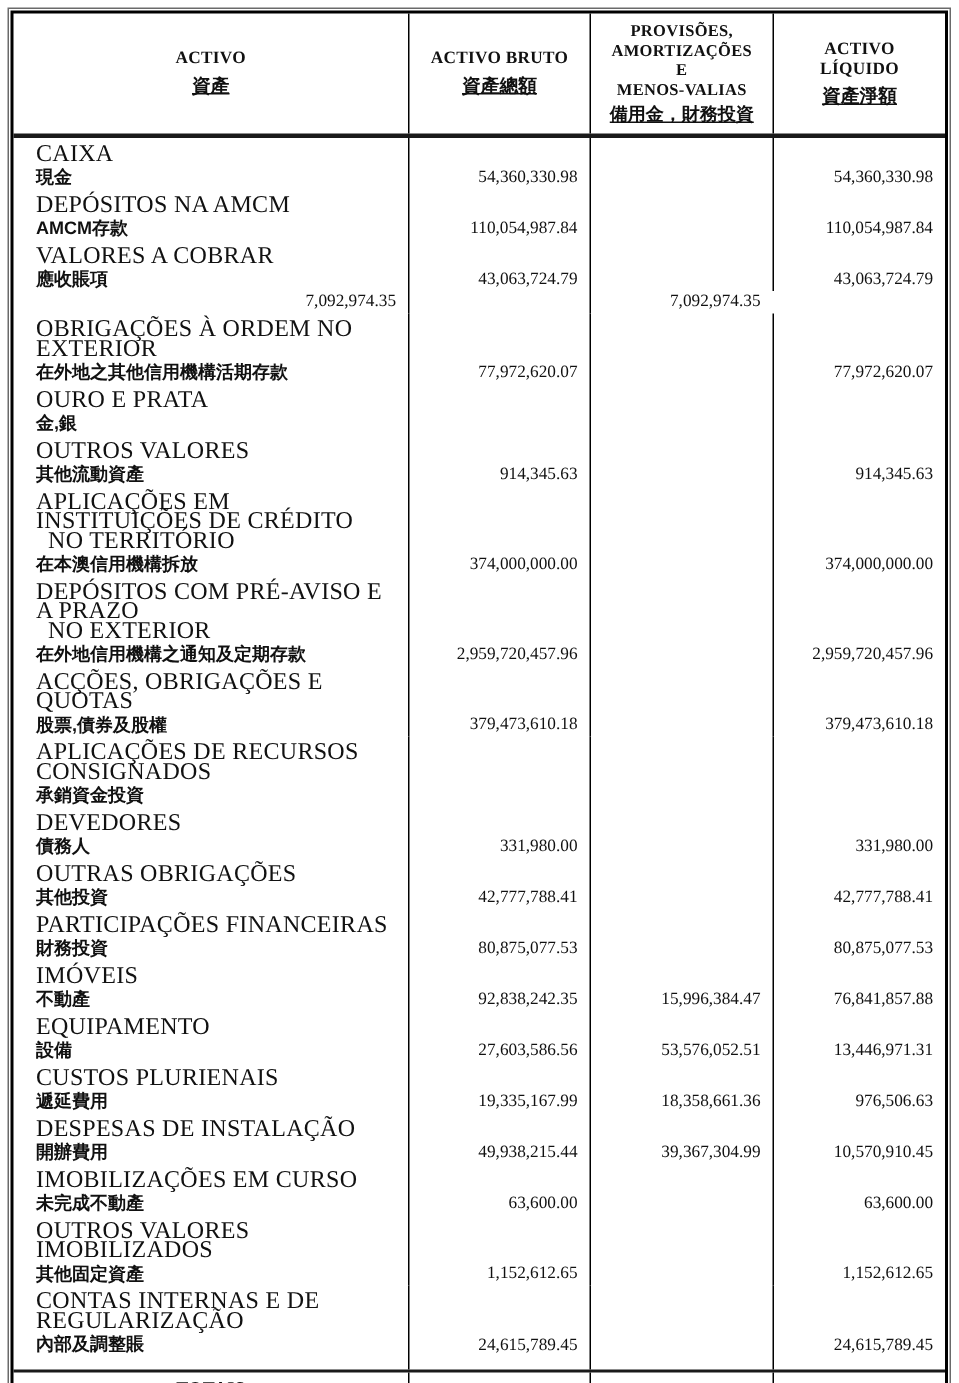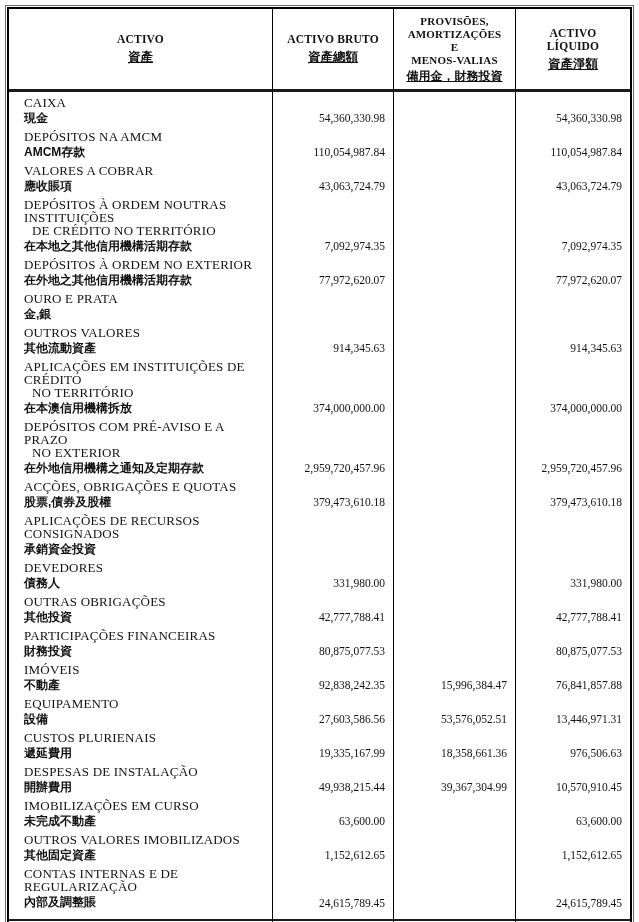--- a/index.html
+++ b/index.html
@@ -44,21 +44,21 @@
   .th-prov .pt-line { font-size: 11px; line-height: 13px; }
   .th .cn-line { font-size: 12.5px; line-height: 16px; margin-top: 2px; font-family: "Liberation Sans", "DejaVu Sans", sans-serif; text-decoration: underline; }
   .th-prov .cn-line { font-size: 12px; margin-top: 1px; }
 
   
   .row .c { box-sizing: border-box; }
   .c-label {
     padding: 4px 4px 0 15px;
   }
   .pt {
-    font-size: 13px;
+    font-size: 16px;
     line-height: 13px;
     letter-spacing: 0.2px;
   }
   .pt2 { padding-left: 8px; }
   .pt2:empty { display: none; }
   .cn {
     font-size: 12px;
     line-height: 15px;
     margin-top: 2px;
     font-weight: 600;
@@ -154,33 +154,28 @@
       <div class="pt">VALORES A COBRAR</div>
 
       <div class="cn">應收賬項</div>
     </div>
     <div class="c c-num">43,063,724.79</div>
     <div class="c c-num"></div>
     <div class="c c-num">43,063,724.79</div>
   </div>
 
   <div class="grid-row row">
-    <div class="c c-label">
-      <div class="pt">DEPÓSITOS À ORDEM NOUTRAS INSTITUIÇÕES</div>
-      <div class="pt pt2">DE CRÉDITO NO TERRITÓRIO</div>
-      <div class="cn">在本地之其他信用機構活期存款</div>
-    </div>
     <div class="c c-num">7,092,974.35</div>
     <div class="c c-num"></div>
     <div class="c c-num">7,092,974.35</div>
   </div>
 
   <div class="grid-row row">
     <div class="c c-label">
-      <div class="pt">DEPÓSITOS À ORDEM NO EXTERIOR</div>
+      <div class="pt">OBRIGAÇÕES À ORDEM NO EXTERIOR</div>
 
       <div class="cn">在外地之其他信用機構活期存款</div>
     </div>
     <div class="c c-num">77,972,620.07</div>
     <div class="c c-num"></div>
     <div class="c c-num">77,972,620.07</div>
   </div>
 
   <div class="grid-row row">
     <div class="c c-label">

